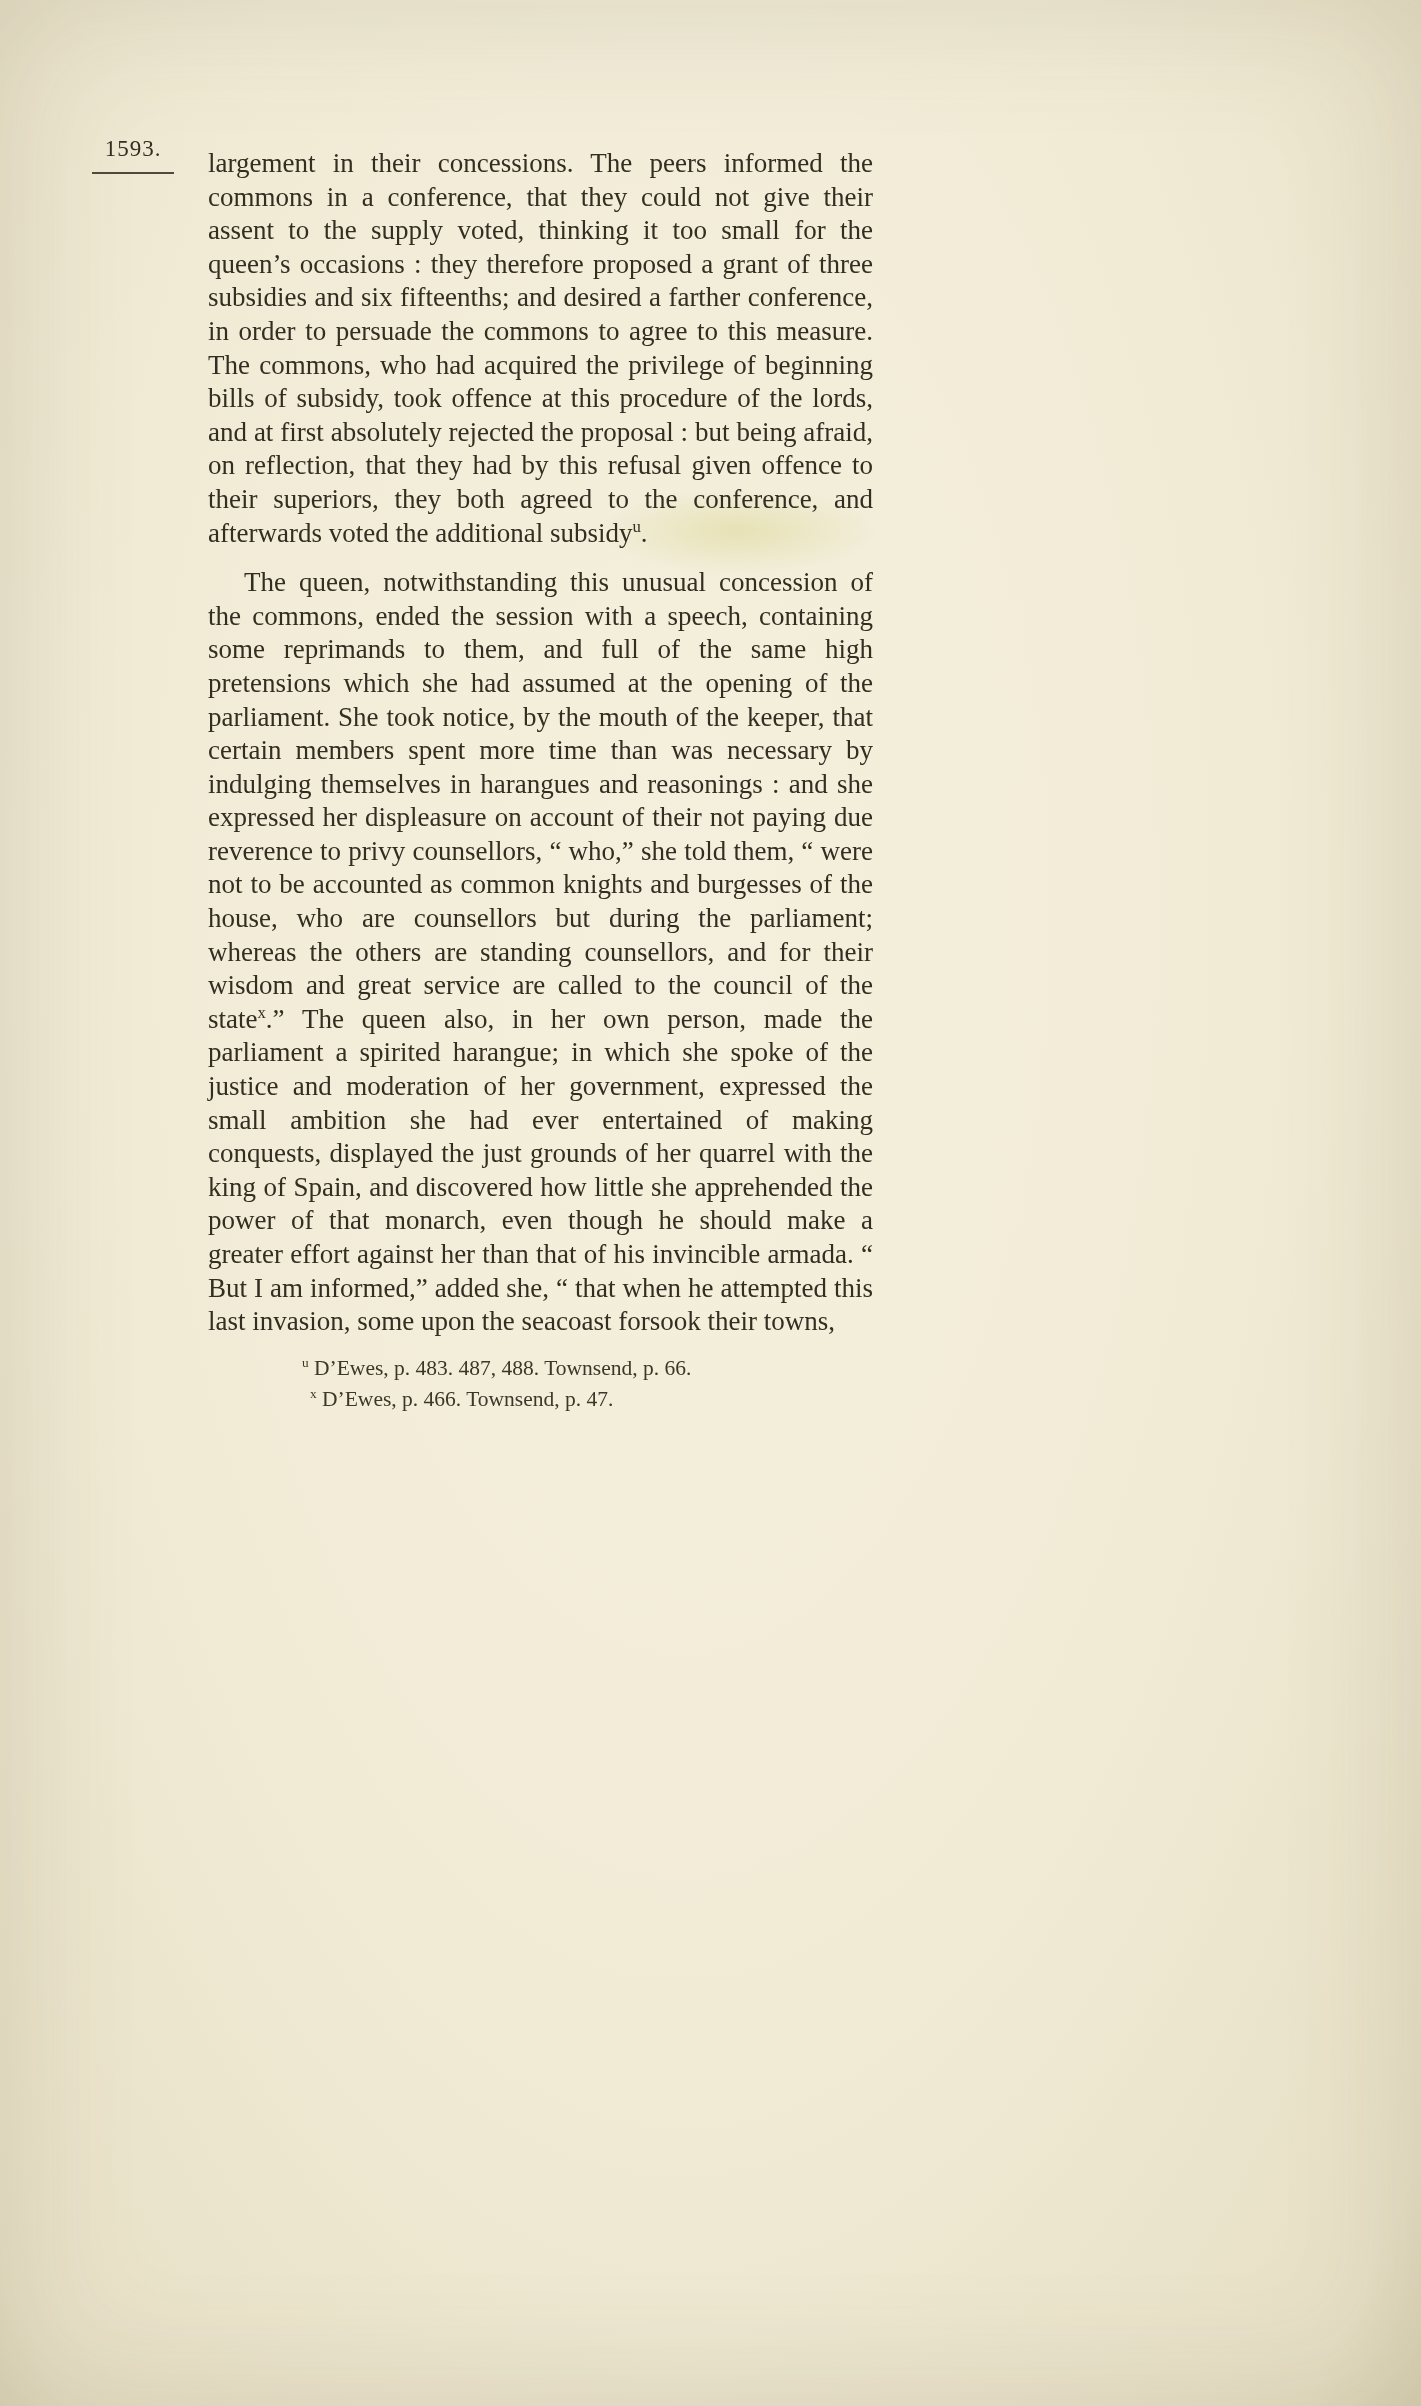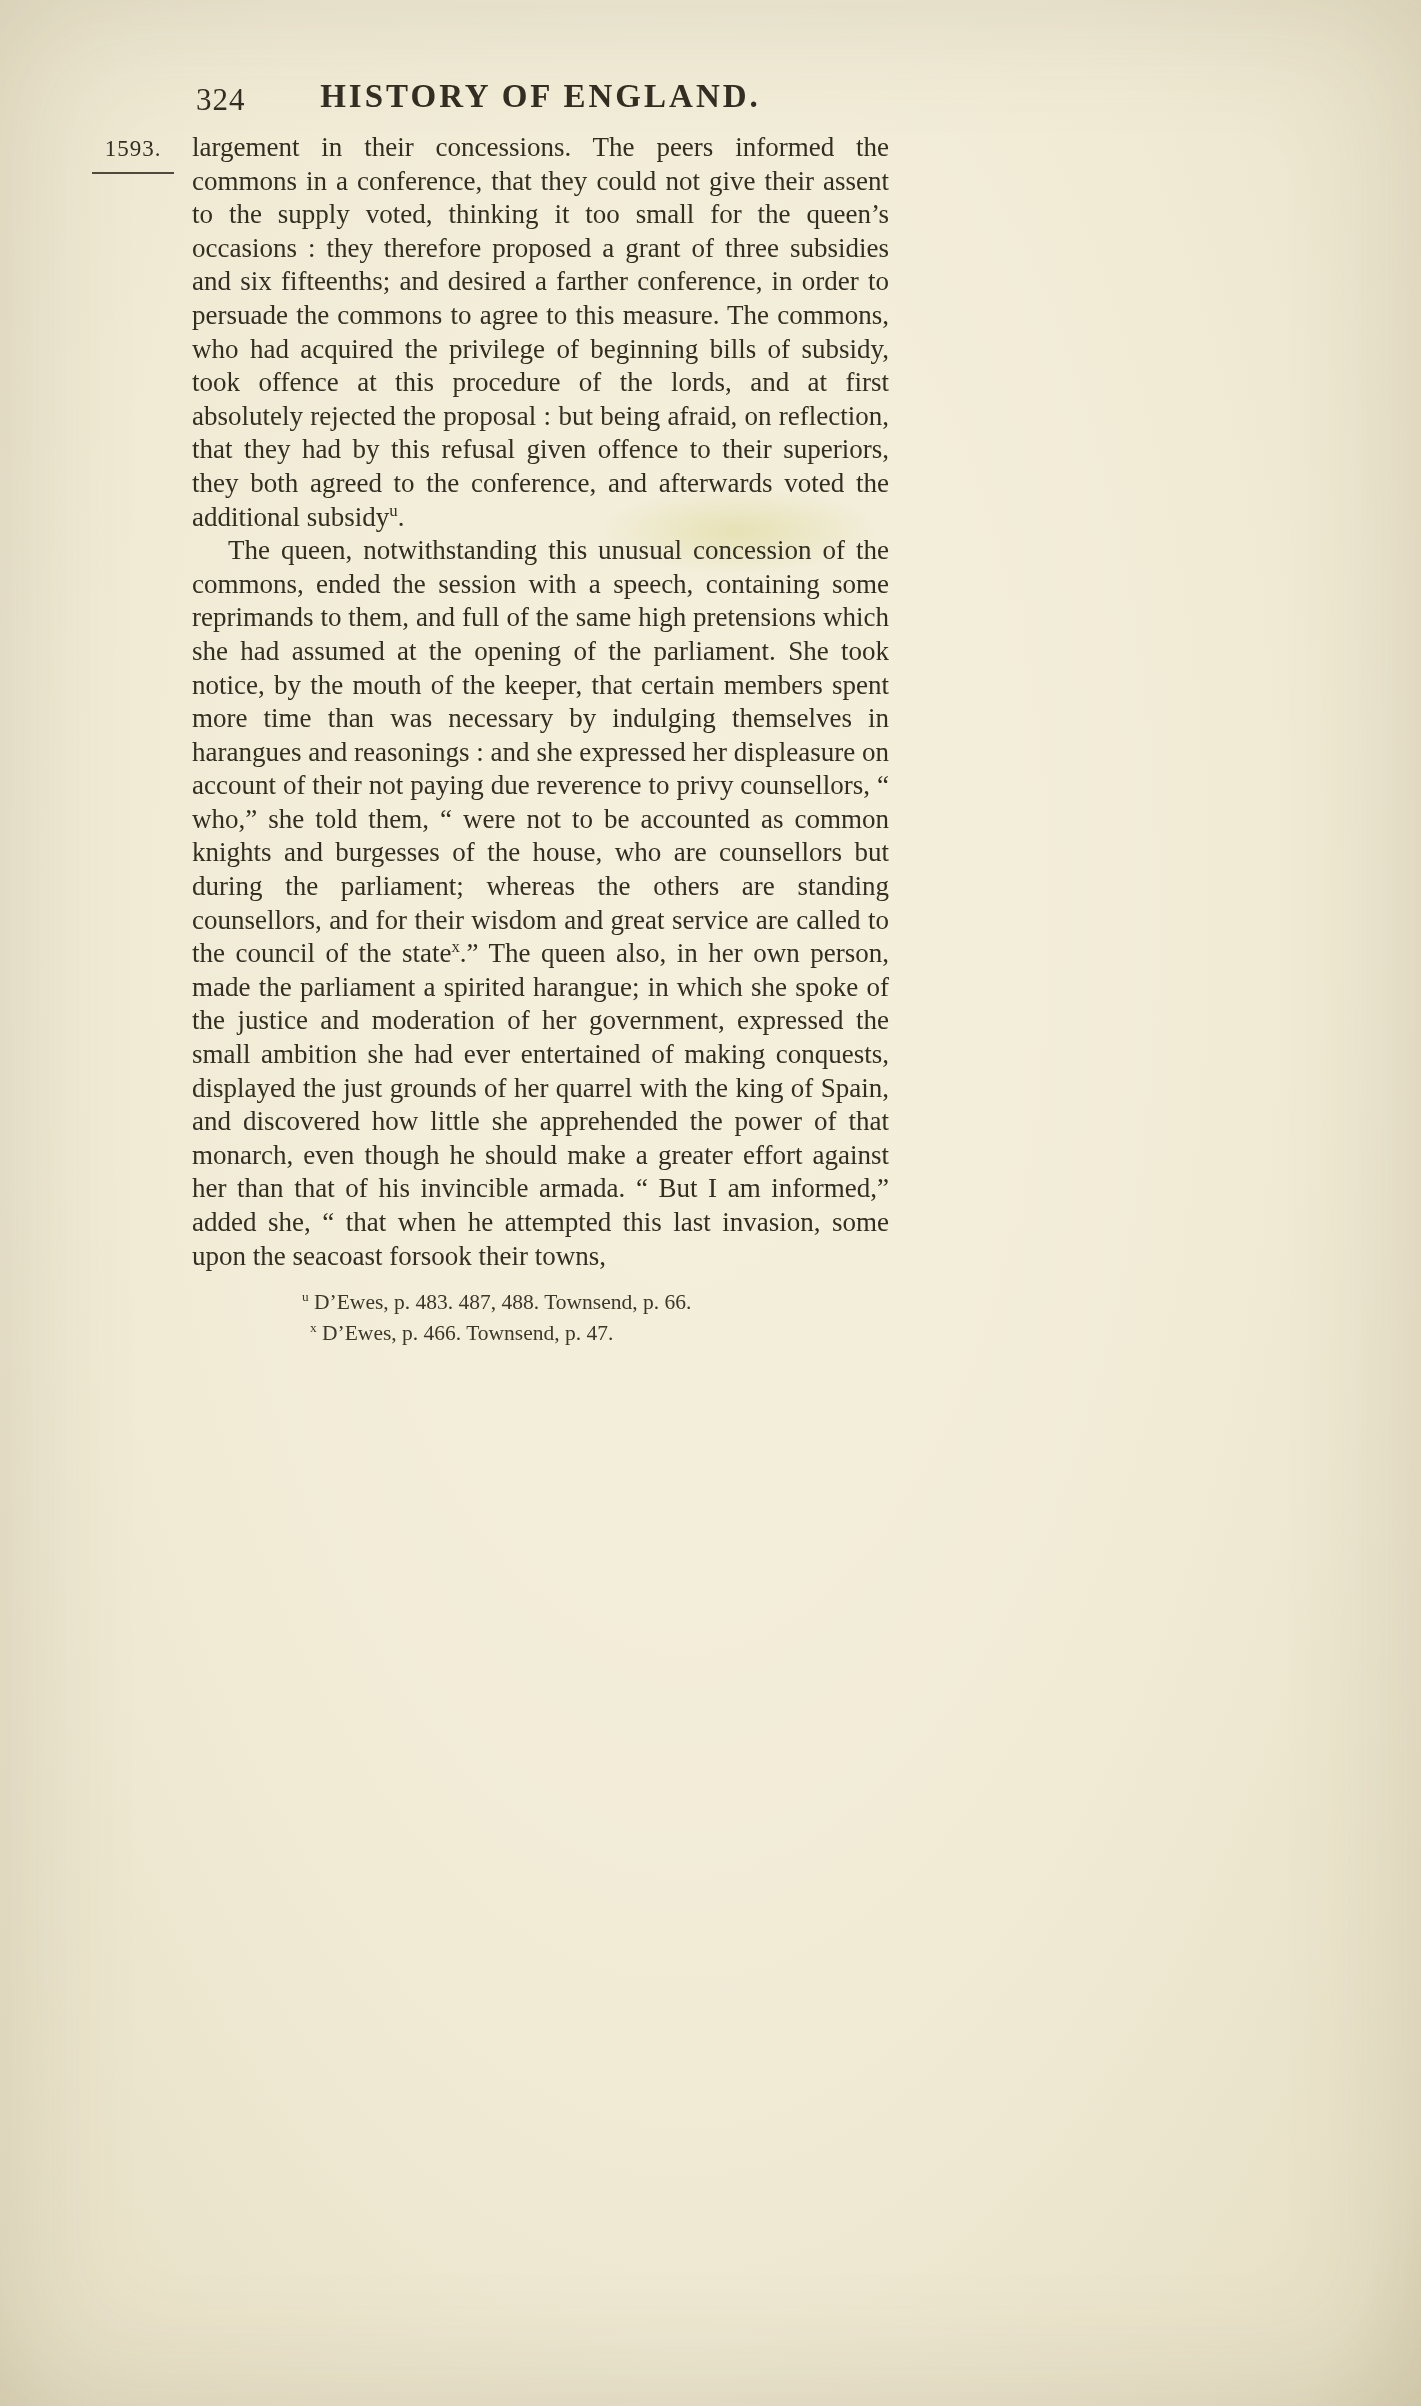--- a/index.html
+++ b/index.html
@@ -45,44 +45,40 @@
   }
   .margin-rule{
     margin-top:10px;height:0;border-top:2px solid rgba(51,46,34,.85);width:82px;
   }
   .text-column{
     position:absolute;left:192px;top:131px;width:697px;
     font-size:27px;line-height:33.6px;
     text-align:justify;
     text-justify:inter-word;
   }
-  .para{margin:0;}
+  .para{margin:16px;}
   .para.indented{text-indent:36px;}
   sup.note-mark{
     font-size:0.62em;line-height:0;vertical-align:super;
   }
   .footnotes{
     margin-top:16px;padding-left:106px;
     font-size:21.5px;line-height:27px;
     text-align:left;color:#3c372a;
   }
   .footnote{margin:4px;}
   .footnote + .footnote{padding-left:8px;}
 </style>
 </head>
 <body>
 
 <div class="page">
 
   <div class="scan-stain"></div>
 
-  <header class="page-header">
-    <span class="page-number">324</span>
-    <h1 class="running-title">HISTORY OF ENGLAND.</h1>
-  </header>
 
   <aside class="margin-note">
     <span>1593.</span>
     <div class="margin-rule"></div>
   </aside>
 
   <main class="text-column">
 
     <p class="para"><span>largement in their concessions.  The peers informed the commons in a conference, that they could not give their assent to the supply voted, thinking it too small for the queen’s occasions : they therefore proposed a grant of three subsidies and six fifteenths; and desired a farther conference, in order to persuade the commons to agree to this measure.  The commons, who had acquired the privilege of beginning bills of subsidy, took offence at this procedure of the lords, and at first absolutely rejected the proposal : but being afraid, on reflection, that they had by this refusal given offence to their superiors, they both agreed to the conference, and afterwards voted the additional subsidy</span><sup class="note-mark">u</sup><span>.</span></p>
 

